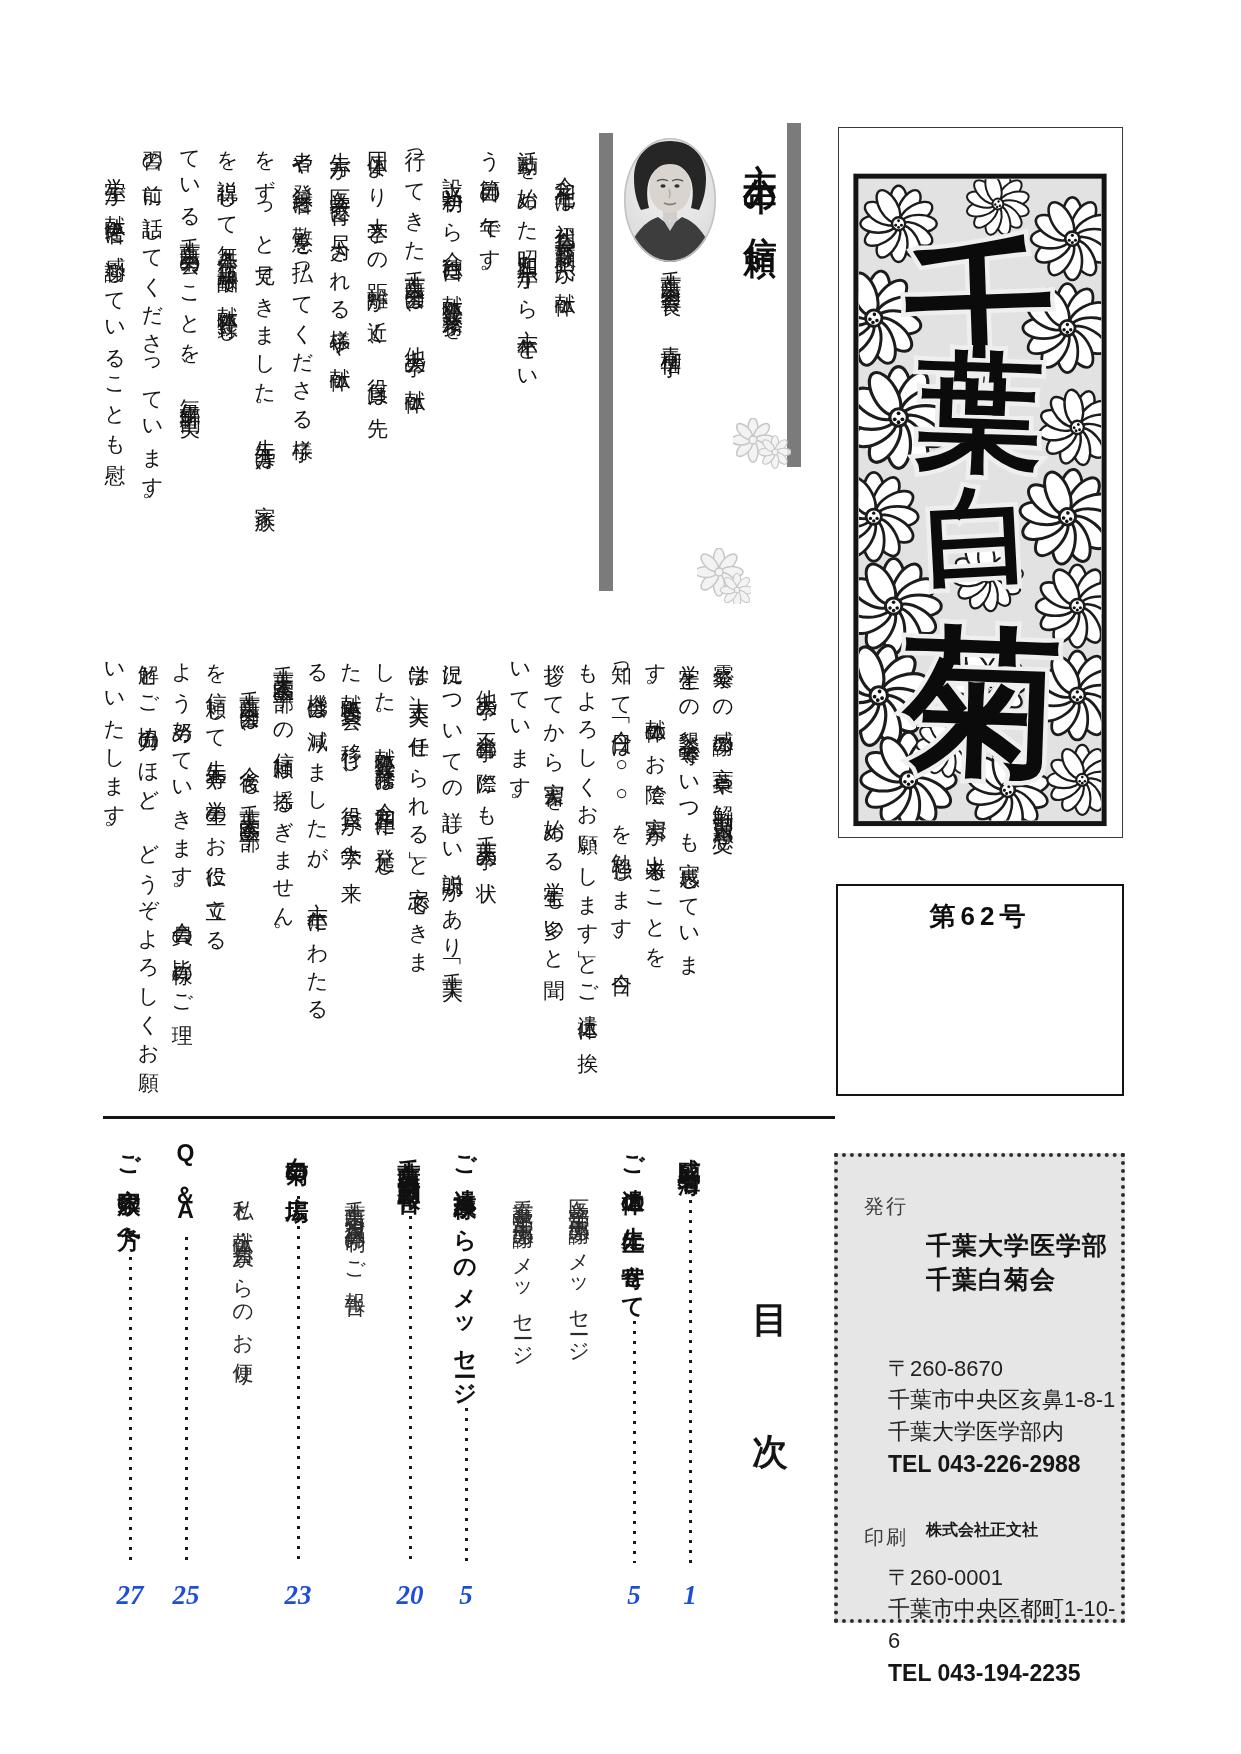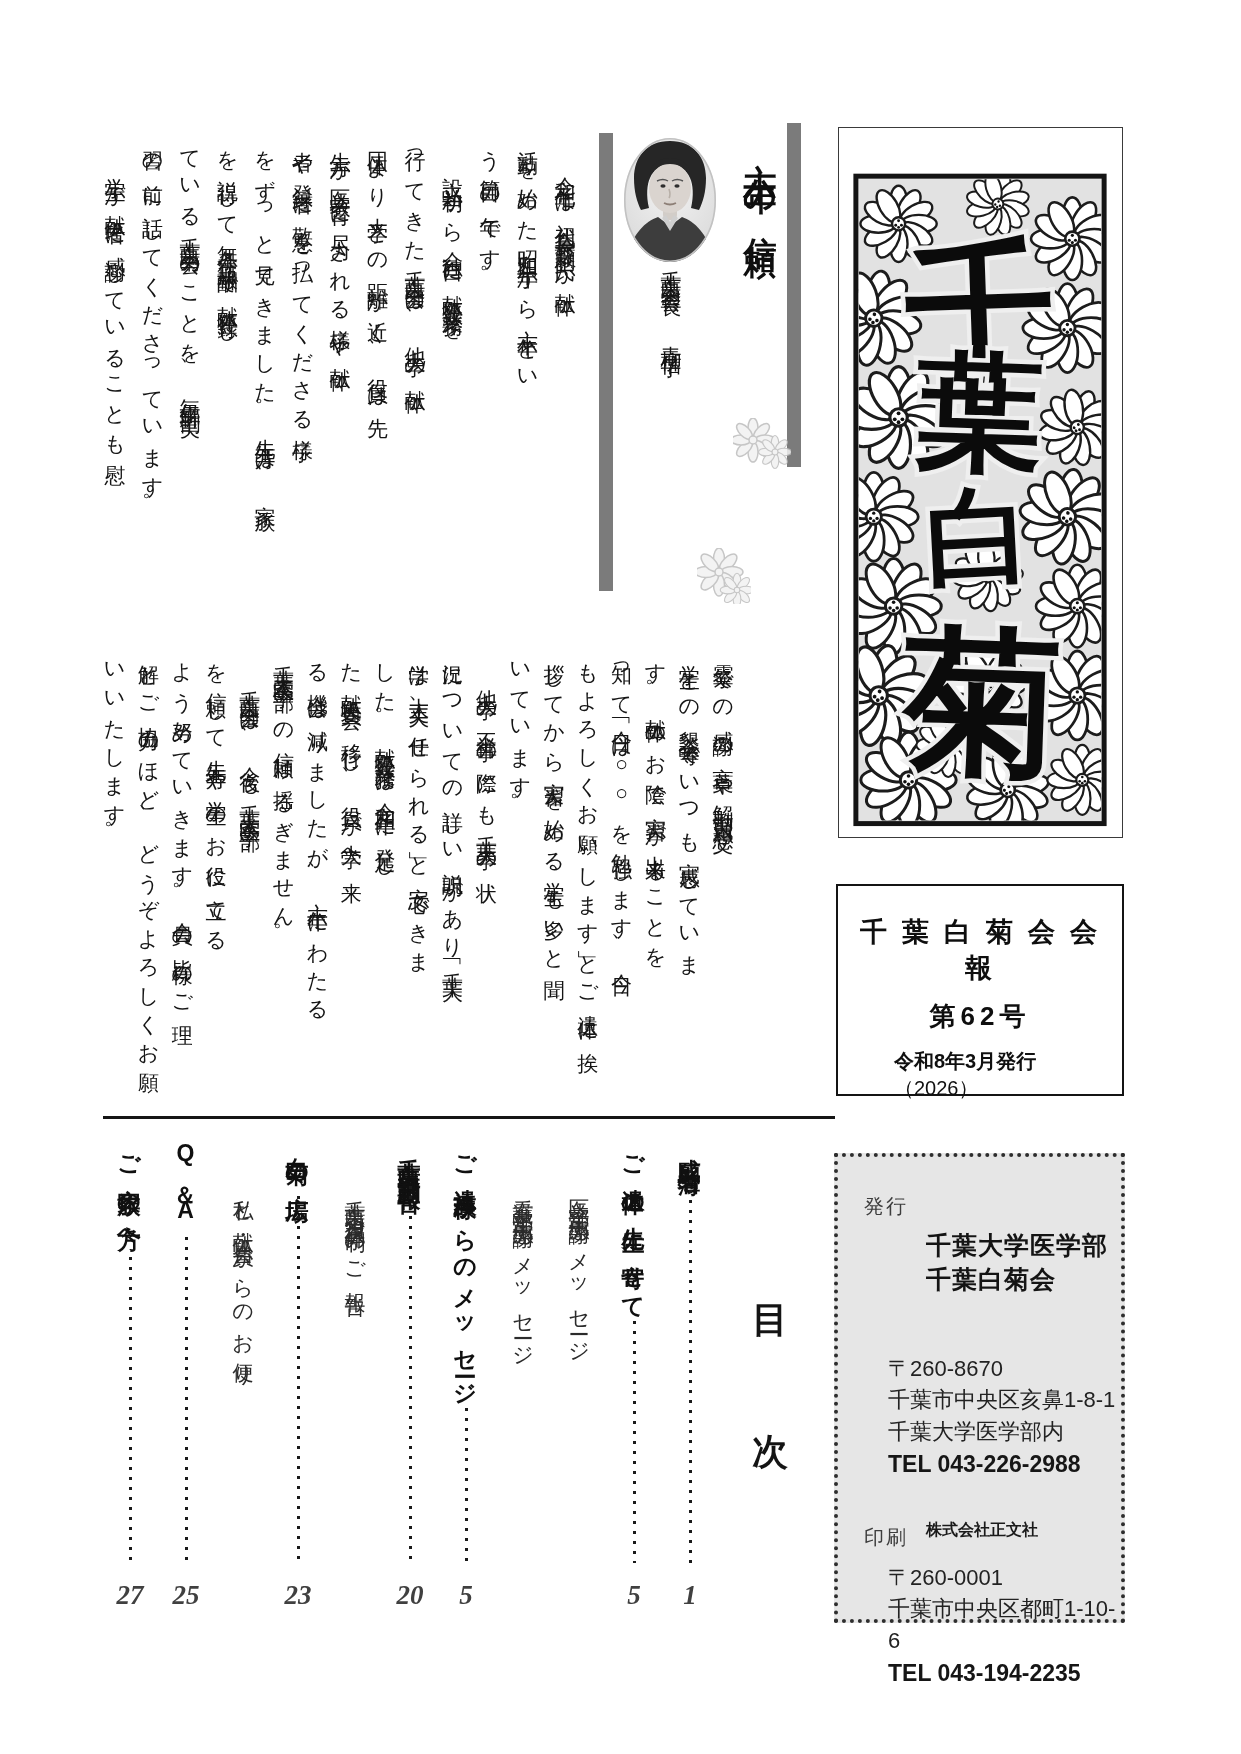--- a/index.html
+++ b/index.html
@@ -83,21 +83,21 @@
     background:repeating-linear-gradient(to bottom,#1a1a1a 0 3px,transparent 3px 10px);
   }
   .toc-sub{
     position:absolute;top:1183px;writing-mode:vertical-rl;text-orientation:upright;
     white-space:nowrap;font-family:"Liberation Sans",sans-serif;font-weight:400;
     font-size:21px;letter-spacing:4px;color:#2b2b2b;
   }
   .toc-page{
     position:absolute;top:1580px;width:48px;text-align:center;
     font-family:"Liberation Serif",serif;font-style:italic;font-weight:700;
-    font-size:27px;color:#404040;
+    font-size:27px;color:#1d4ed8;
   }
   
   .pub-box{
     position:absolute;left:834px;top:1153px;width:291px;height:470px;
     box-sizing:border-box;border:4px dotted #2e2e2e;background:#e6e6e6;
     font-family:"Liberation Sans",sans-serif;
   }
   .pub-row{display:flex;align-items:flex-start;gap:18px;margin:32px 0 0 26px;}
   .pub-row2{margin-top:38px;}
   .pub-label{font-size:20px;font-weight:400;letter-spacing:2px;color:#3d3d3d;padding-top:4px;}
@@ -163,26 +163,21 @@
         <use href="#flw" transform="translate(110,620) scale(1.0)"></use>
         <text class="calli" x="142" y="235" font-size="150" text-anchor="middle" transform="rotate(-2 142 180)">千</text>
         <text class="calli" x="142" y="330" font-size="128" text-anchor="middle" transform="rotate(2 142 280)">葉</text>
         <text class="calli" x="140" y="448" font-size="108" text-anchor="middle" transform="rotate(-3 140 400)">白</text>
         <text class="calli" x="144" y="632" font-size="158" text-anchor="middle" transform="rotate(2 144 580)">菊</text>
       </g>
     </svg>
   </div>
 
   <div class="header-box">
-    <div class="mast-title">千葉白菊会会報</div>
     <div class="mast-issue">第62号</div>
-    <div class="mast-date-block">
-      <div class="mast-date">令和8年3月発行</div>
-      <div class="mast-year">（2026）</div>
-    </div>
   </div>
 
   <div class="bar bar-right"></div>
   <div class="bar bar-left"></div>
   <div class="title-col vtext">六十年の信頼</div>
 
   <div class="photo">
     <svg viewBox="0 0 96 128">
       <defs>
         <clipPath id="pc">

